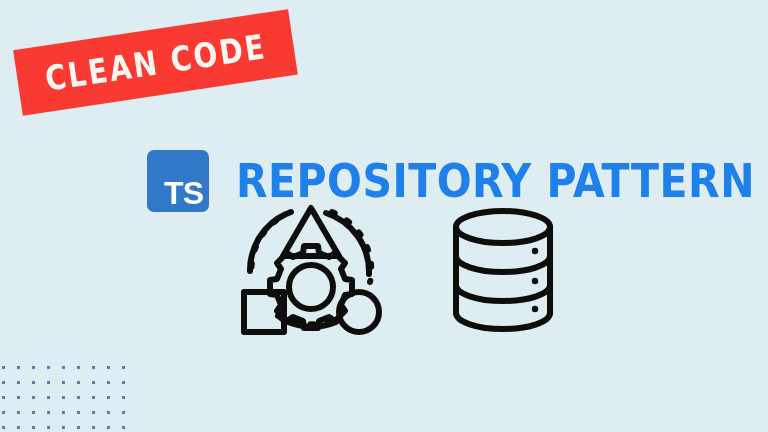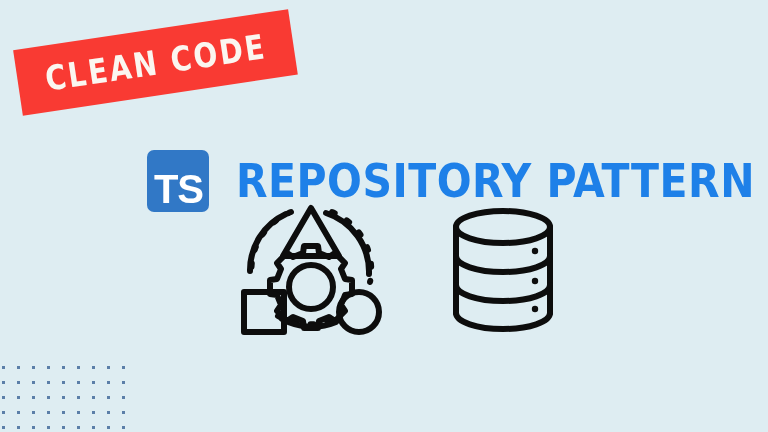--- a/index.html
+++ b/index.html
@@ -70,21 +70,21 @@
     display: flex;
     align-items: flex-end;
     justify-content: flex-end;
     box-sizing: border-box;
     padding: 0 6px 3px 0;
     flex: none;
   }
   #ts-badge-label {
     color: #FFFFFF;
     font-family: "Liberation Sans", sans-serif;
-    font-size: 40px;
+    font-size: 32px;
     font-weight: bold;
     line-height: 1;
     letter-spacing: -1px;
   }
   #page-title {
     margin-left: 27px;
     color: #1E80E8;
     font-family: "DejaVu Sans Condensed", "Liberation Sans Narrow", "Liberation Sans", sans-serif;
     font-size: 47px;
     font-weight: bold;

